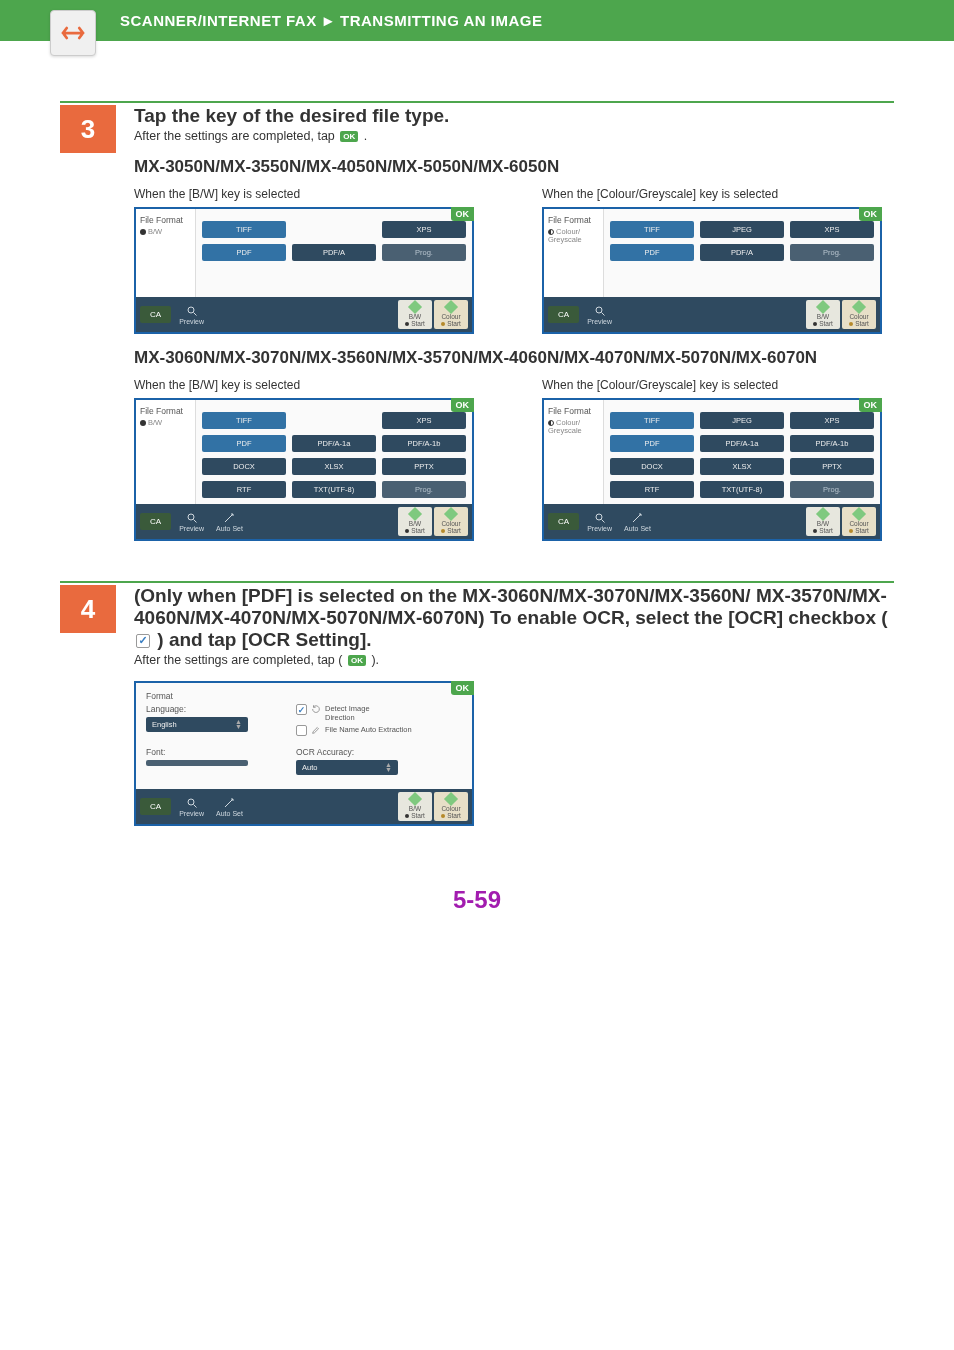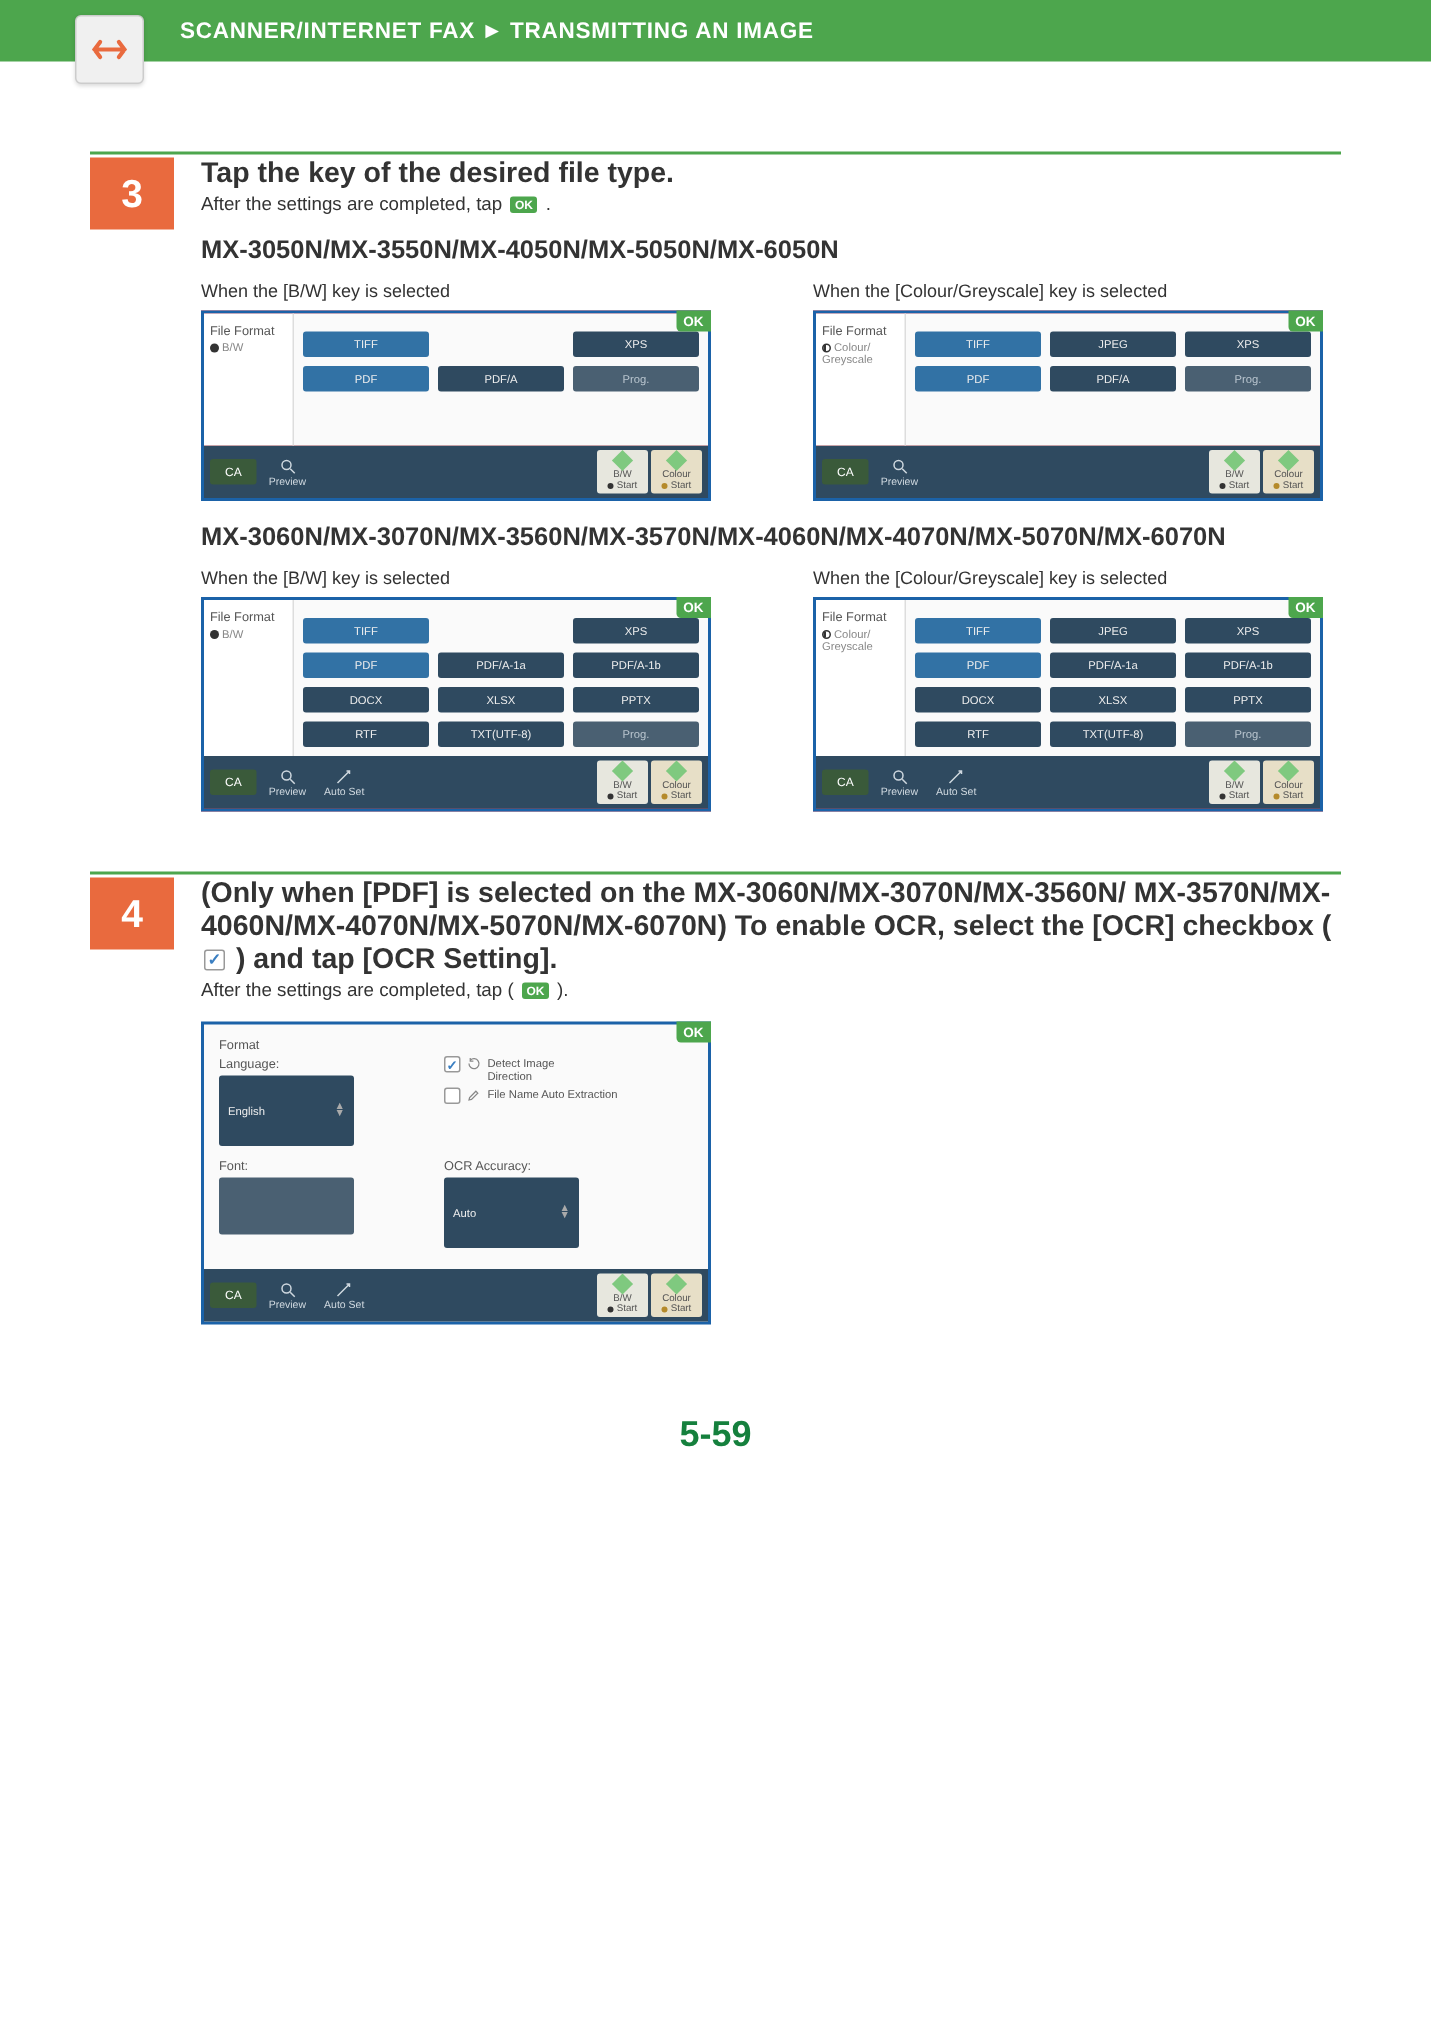--- a/index.html
+++ b/index.html
@@ -119,21 +119,21 @@
   .col { flex: 1; }
   .col-label {
     font-size: 12px;
     margin-bottom: 6px;
   }
 
   
   .panel {
     border: 2px solid #1b62a8;
     width: 340px;
-    background: #ef4444;
+    background: #f0abfc;
     font-size: 9px;
     color: #555;
   }
   .panel-top {
     display: flex;
   }
   .panel-side {
     width: 60px;
     padding: 6px 4px;
     font-size: 8px;
@@ -239,40 +239,40 @@
     font-size:8.5px;
     color:#555;
   }
   .fmt-body { padding:8px 10px 6px; position:relative; }
   .fmt-body .ok-tab { top:-2px; right:-2px; }
   .fmt-row { display:flex; gap:20px; margin-bottom:8px; align-items:flex-start;}
   .fmt-left { width:130px; }
   .fmt-label { font-size:8.5px; margin-bottom:3px; }
   .fmt-select {
     background:#2f4a60; color:#eee;
-    width:90px; padding:19px 6px;
+    width:102px; padding:3px 6px;
     font-size:7.5px; border-radius:2px;
     display:flex; justify-content:space-between; align-items:center;
   }
   .fmt-select .arrows { font-size:7px; color:#aaa; line-height:.6; }
   .fmt-right { flex:1; }
   .chk-row { display:flex; align-items:flex-start; gap:4px; margin-bottom:3px; font-size:7.5px; }
   .chk-box {
     width:11px;height:11px;border:1px solid #999;background:#fff;
     display:inline-flex;align-items:center;justify-content:center;
     color:#3b7fc2;font-size:9px;font-weight:bold;border-radius:2px;
     flex-shrink:0;
   }
   .chk-row .ico { width:10px;height:10px; flex-shrink:0;}
 
   .page-num {
     text-align:center;
     font-size:24px;
     font-weight:bold;
-    color:#15803d;
+    color:#a21caf;
     margin-top:60px;
   }
 </style>
 </head>
 <body>
 
 <div class="hdr-bar">
   <div class="hdr-icon-outer">
     <div class="hdr-icon-square">
       <svg viewBox="0 0 24 24">

